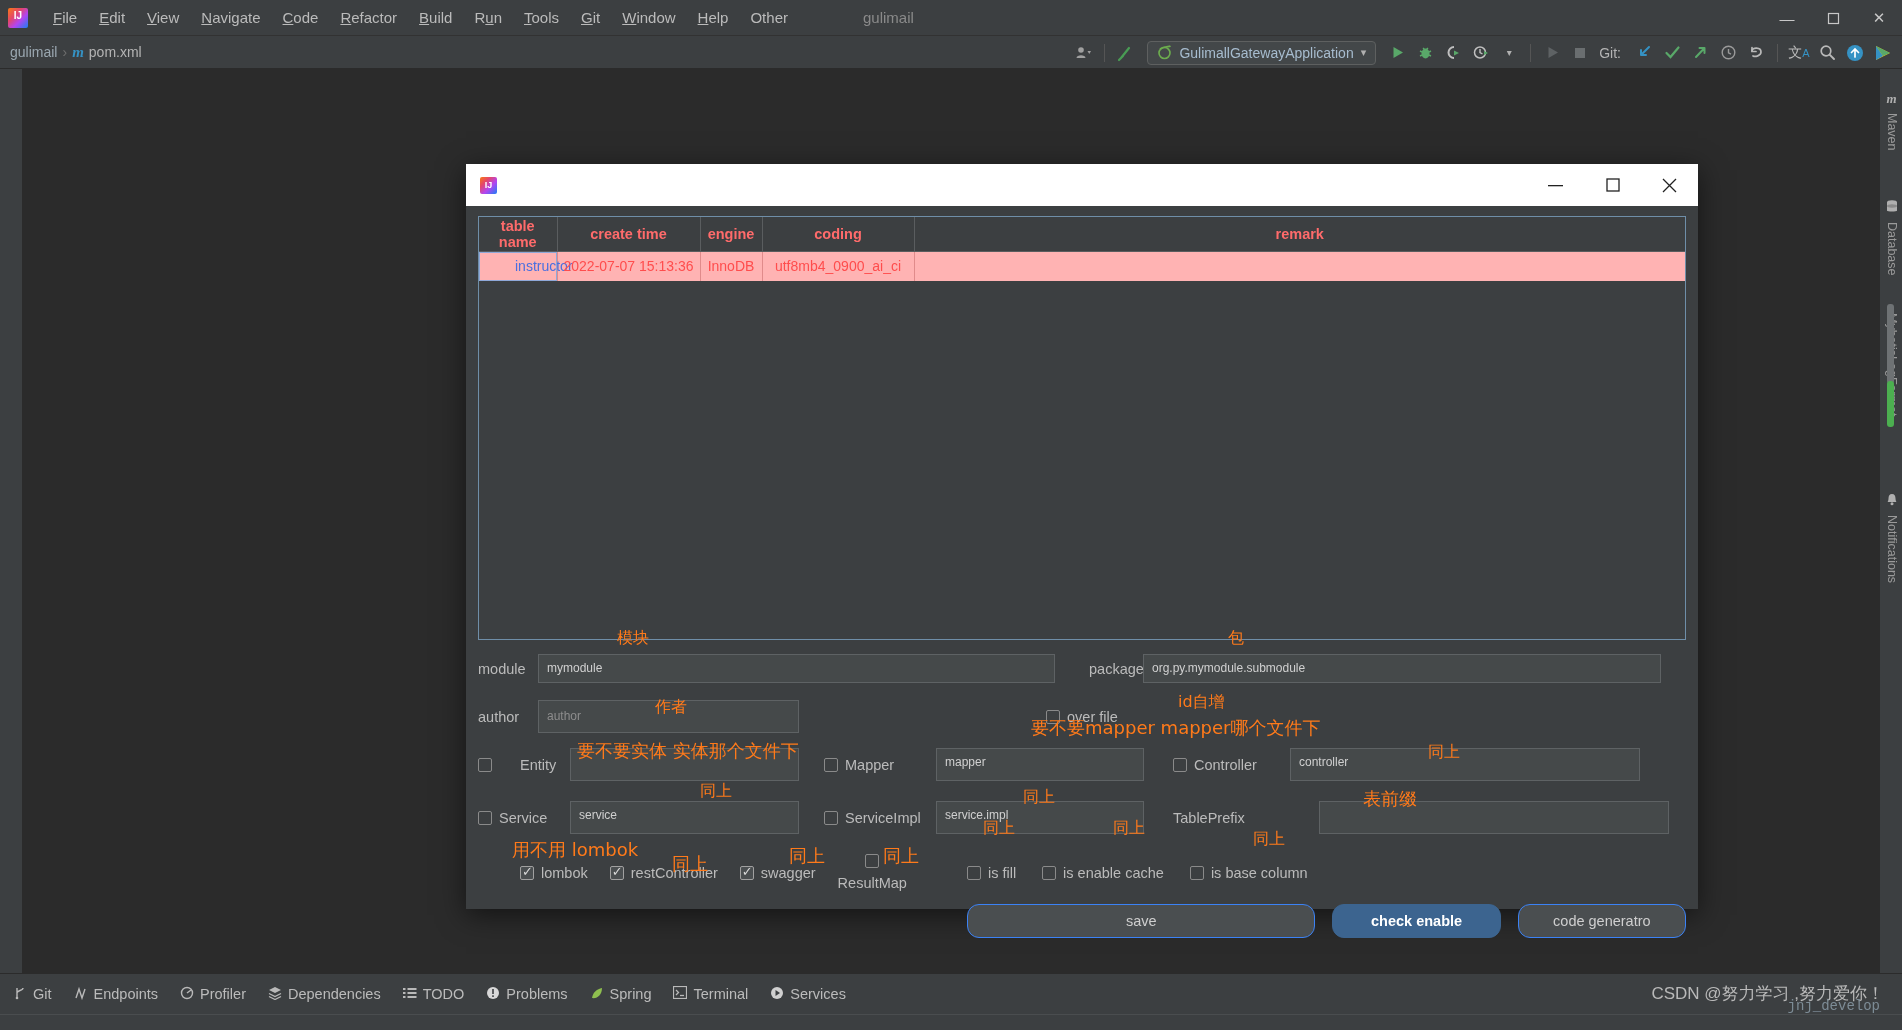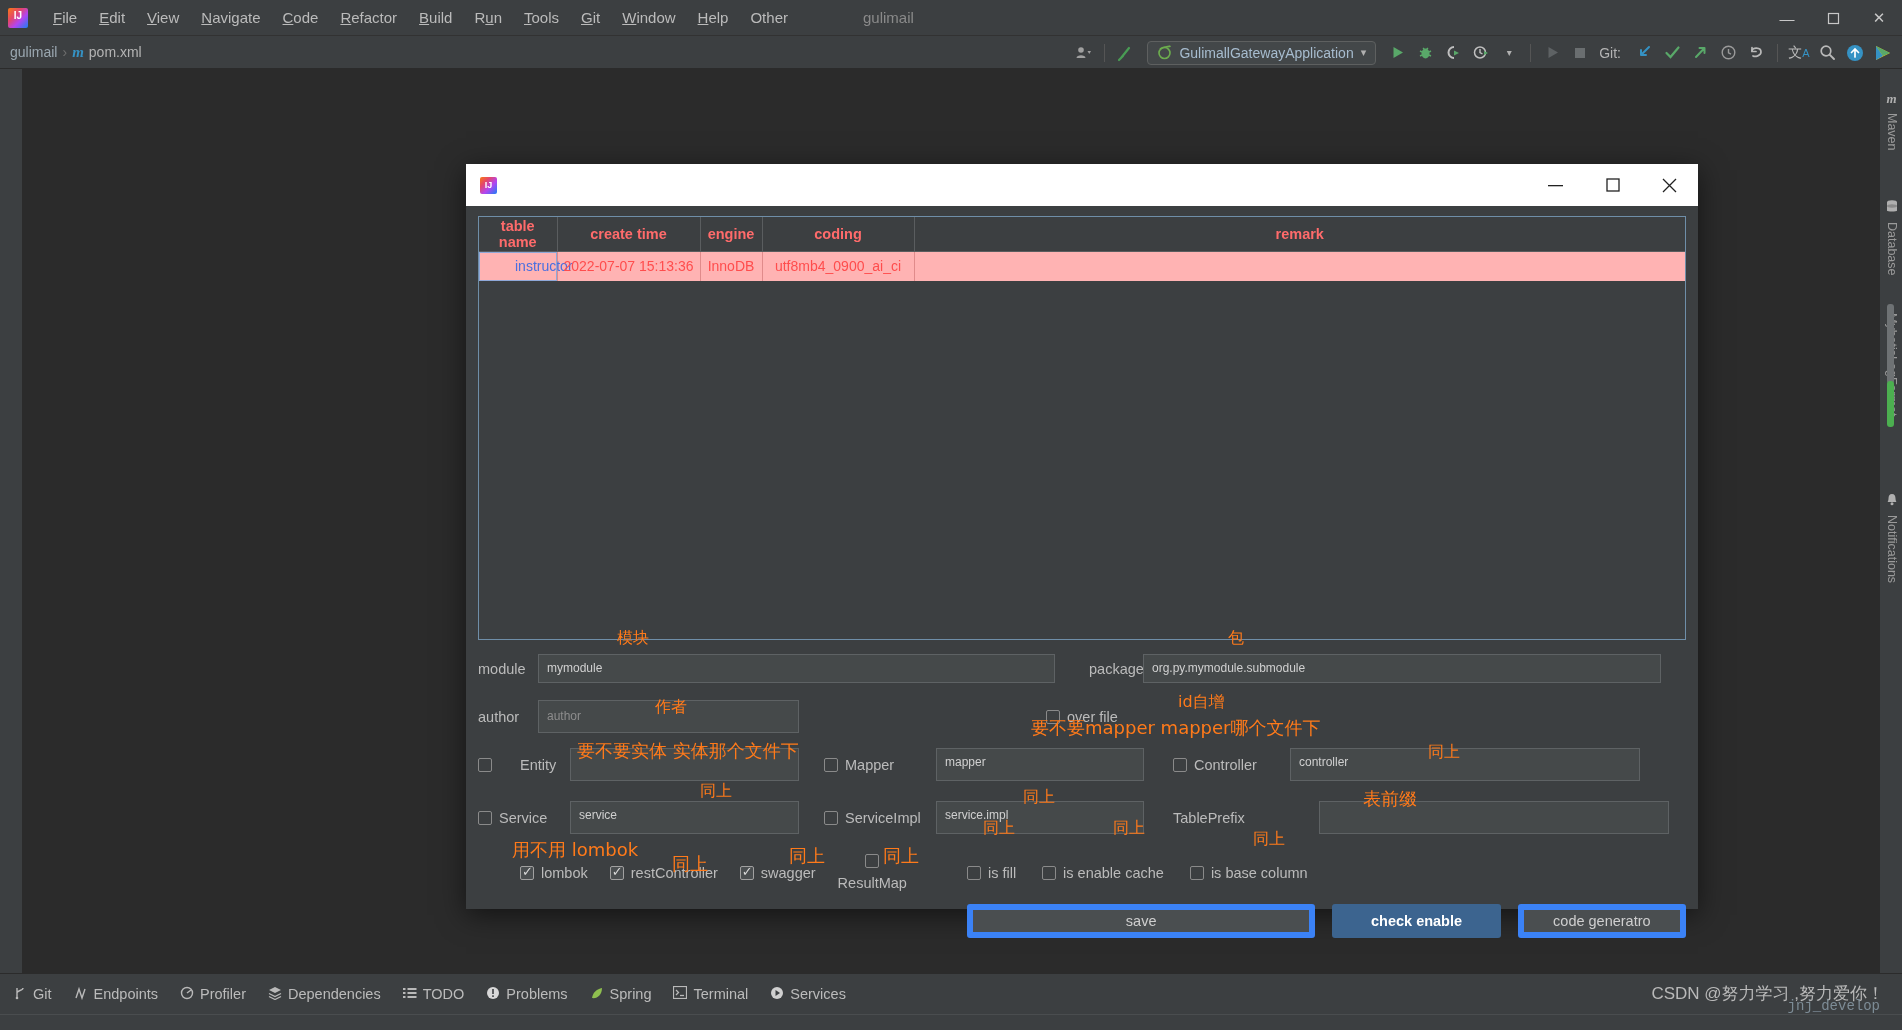--- a/index.html
+++ b/index.html
@@ -220,23 +220,23 @@
     border-radius: 2px; position: relative; flex: none;
   }
   .cb.checked .box { background: #4a4e50; border-color: #a0a0a0; }
   .cb.checked .box::after {
     content: "✓"; position: absolute;
     left: 1px; top: -3px; font-size: 13px; color: #d8d8d8;
   }
   .cb .cblabel { color: #bbbbbb; font-size: 14.5px; white-space: nowrap; }
 
   .btn {
-    height: 34px; border: 6px solid #3b82f6;
+    height: 34px; border: 1px solid #3b82f6;
     background: #4a4e50; color: #cfcfcf;
-    font-size: 14.5px; border-radius: 3px;
+    font-size: 14.5px; border-radius: 12px;
     display: flex; align-items: center; justify-content: center;
   }
   .btn.primary {
     background: #3c648f; border-color: #3c648f;
     color: #ffffff; font-weight: bold;
   }
 
   
   .ann {
     position: absolute;

